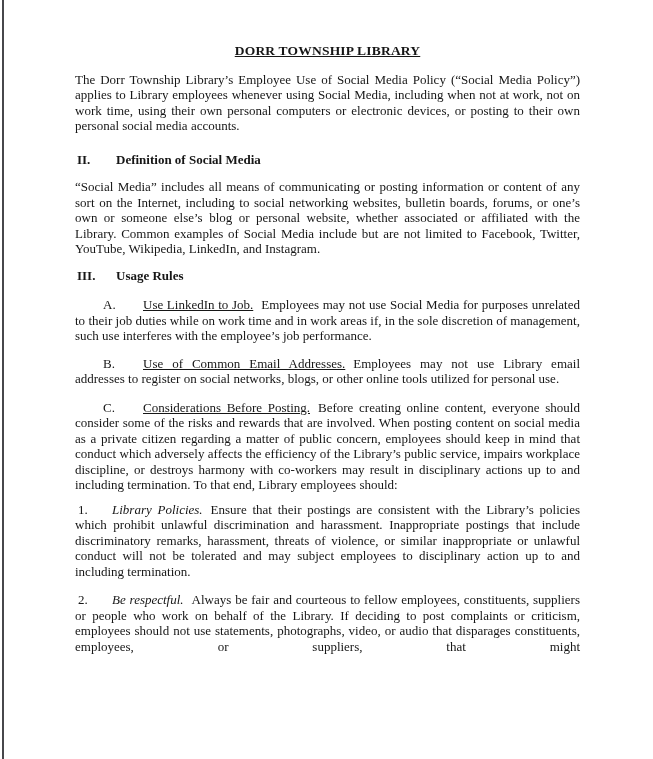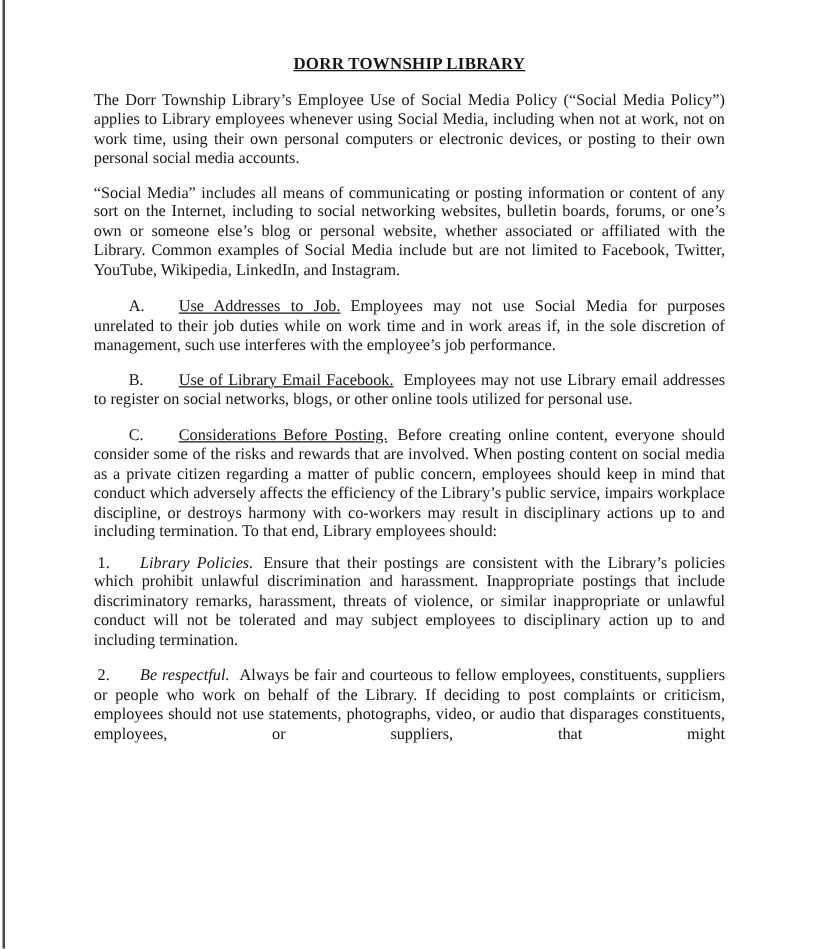--- a/index.html
+++ b/index.html
@@ -64,20 +64,22 @@
   .b11 { margin-top: 13px !important; }
 </style>
 </head>
 <body>
 
 <div class="page">
   <div class="edge-line"></div>
   <main class="doc-body">
       <div class="title-line b0"><span class="title-text">DORR TOWNSHIP LIBRARY</span></div>
       <p class="paragraph b3">The Dorr Township Library’s Employee Use of Social Media Policy (“Social Media Policy”) applies to Library employees whenever using Social Media, including when not at work, not on work time, using their own personal computers or electronic devices, or posting to their own personal social media accounts.</p>
+      <div class="heading b4"><span class="h-num">II.</span><span>Definition of Social Media</span></div>
       <p class="paragraph b5">“Social Media” includes all means of communicating or posting information or content of any sort on the Internet, including to social networking websites, bulletin boards, forums, or one’s own or someone else’s blog or personal website, whether associated or affiliated with the Library. Common examples of Social Media include but are not limited to Facebook, Twitter, YouTube, Wikipedia, LinkedIn, and Instagram.</p>
-      <p class="lettered b7"><span class="l-num">A.</span><span class="lead-underline">Use Addresses to Job.</span><span class="lead-gap"></span>Employees may not use Social Media for purposes unrelated to their job duties while on work time and in work areas if, in the sole discretion of management, such use interferes with the employee’s job performance.</p>
-      <p class="lettered b8"><span class="l-num">B.</span><span class="lead-underline">Use of Library Email Facebook.</span><span class="lead-gap"></span>Employees may not use Library email addresses to register on social networks, blogs, or other online tools utilized for personal use.</p>
+      <div class="heading b6"><span class="h-num">III.</span><span>Usage Rules</span></div>
+      <p class="lettered b7"><span class="l-num">A.</span><span class="lead-underline">Use LinkedIn to Job.</span><span class="lead-gap"></span>Employees may not use Social Media for purposes unrelated to their job duties while on work time and in work areas if, in the sole discretion of management, such use interferes with the employee’s job performance.</p>
+      <p class="lettered b8"><span class="l-num">B.</span><span class="lead-underline">Use of Common Email Addresses.</span><span class="lead-gap"></span>Employees may not use Library email addresses to register on social networks, blogs, or other online tools utilized for personal use.</p>
       <p class="lettered b9"><span class="l-num">C.</span><span class="lead-underline">Considerations Before Posting.</span><span class="lead-gap"></span>Before creating online content, everyone should consider some of the risks and rewards that are involved. When posting content on social media as a private citizen regarding a matter of public concern, employees should keep in mind that conduct which adversely affects the efficiency of the Library’s public service, impairs workplace discipline, or destroys harmony with co-workers may result in disciplinary actions up to and including termination. To that end, Library employees should:</p>
       <p class="numbered b10"><span class="n-num">1.</span><span class="lead-italic">Library Policies.</span><span class="lead-gap"></span>Ensure that their postings are consistent with the Library’s policies which prohibit unlawful discrimination and harassment. Inappropriate postings that include discriminatory remarks, harassment, threats of violence, or similar inappropriate or unlawful conduct will not be tolerated and may subject employees to disciplinary action up to and including termination.</p>
       <p class="numbered b11 truncated"><span class="n-num">2.</span><span class="lead-italic">Be respectful.</span><span class="lead-gap"></span>Always be fair and courteous to fellow employees, constituents, suppliers or people who work on behalf of the Library. If deciding to post complaints or criticism, employees should not use statements, photographs, video, or audio that disparages constituents, employees, or suppliers, that might</p>
     </main>
 </div>
 
 </body></html>

